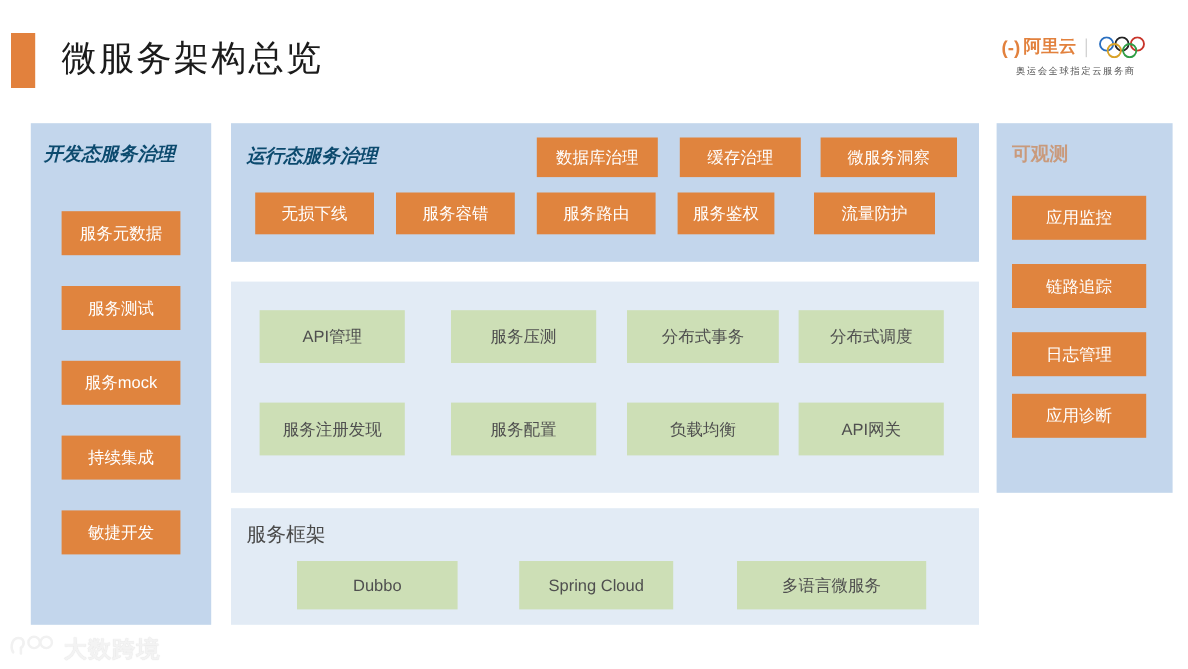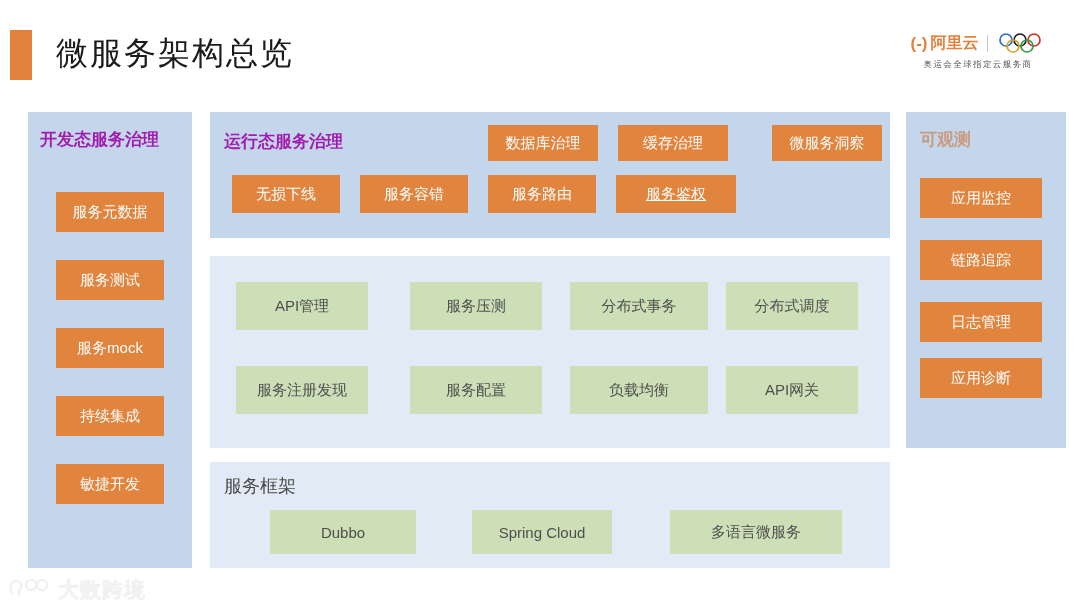--- a/index.html
+++ b/index.html
@@ -92,21 +92,21 @@
   .panel-light {
     position: absolute;
     background: #E2EBF5;
   }
   .panel-title {
     position: absolute;
     font-size: 17px;
     font-weight: 700;
     white-space: nowrap;
   }
-  .title-orange { color: #a21caf; }
+  .title-orange { color: #0c4a6e; font-style: italic; }
   .title-muted  { color: #C99A7C; font-weight: 700; }
   .title-dark   { color: #4a4a4a; font-weight: 400; font-size: 18px; }
 
   
   .box {
     position: absolute;
     display: flex;
     align-items: center;
     justify-content: center;
     box-sizing: border-box;
@@ -184,26 +184,27 @@
   <div class="box box-orange" style="left:28px; top:284px; width:108px; height:40px;">持续集成</div>
   <div class="box box-orange" style="left:28px; top:216px; width:108px; height:40px;">服务mock</div>
   <div class="box box-orange" style="left:28px; top:352px; width:108px; height:40px;">敏捷开发</div>
 </div>
 
 <div class="panel" id="panel-runtime">
   <div class="panel-title title-orange" style="left:14px; top:18px;">运行态服务治理</div>
 
   <div class="box box-orange" style="left:278px; top:13px; width:110px; height:36px;">数据库治理</div>
   <div class="box box-orange" style="left:408px; top:13px; width:110px; height:36px;">缓存治理</div>
-  <div class="box box-orange" style="left:562px; top:13px; width:110px; height:36px;">微服务洞察</div>
+  <div class="box box-orange" style="left:536px; top:13px; width:124px; height:36px;">微服务洞察</div>
 
   <div class="box box-orange" style="left:22px;  top:63px; width:108px; height:38px;">无损下线</div>
   <div class="box box-orange" style="left:150px; top:63px; width:108px; height:38px;">服务容错</div>
   <div class="box box-orange" style="left:278px; top:63px; width:108px; height:38px;">服务路由</div>
-  <div class="box box-orange" style="left:406px; top:63px; width:120px; height:38px;text-decoration:underline;">服务鉴权</div>
+  <div class="box box-orange" style="left:406px; top:63px; width:88px; height:38px;">服务鉴权</div>
+  <div class="box box-orange" style="left:530px; top:63px; width:110px; height:38px;">流量防护</div>
 </div>
 
 <div class="panel-light" id="panel-core">
 
   <div class="box box-green" style="left:26px;  top:26px; width:132px; height:48px;">API管理</div>
   <div class="box box-green" style="left:200px; top:26px; width:132px; height:48px;">服务压测</div>
   <div class="box box-green" style="left:360px; top:26px; width:138px; height:48px;">分布式事务</div>
   <div class="box box-green" style="left:516px; top:26px; width:132px; height:48px;">分布式调度</div>
 
   <div class="box box-green" style="left:200px; top:110px; width:132px; height:48px;">服务配置</div>

